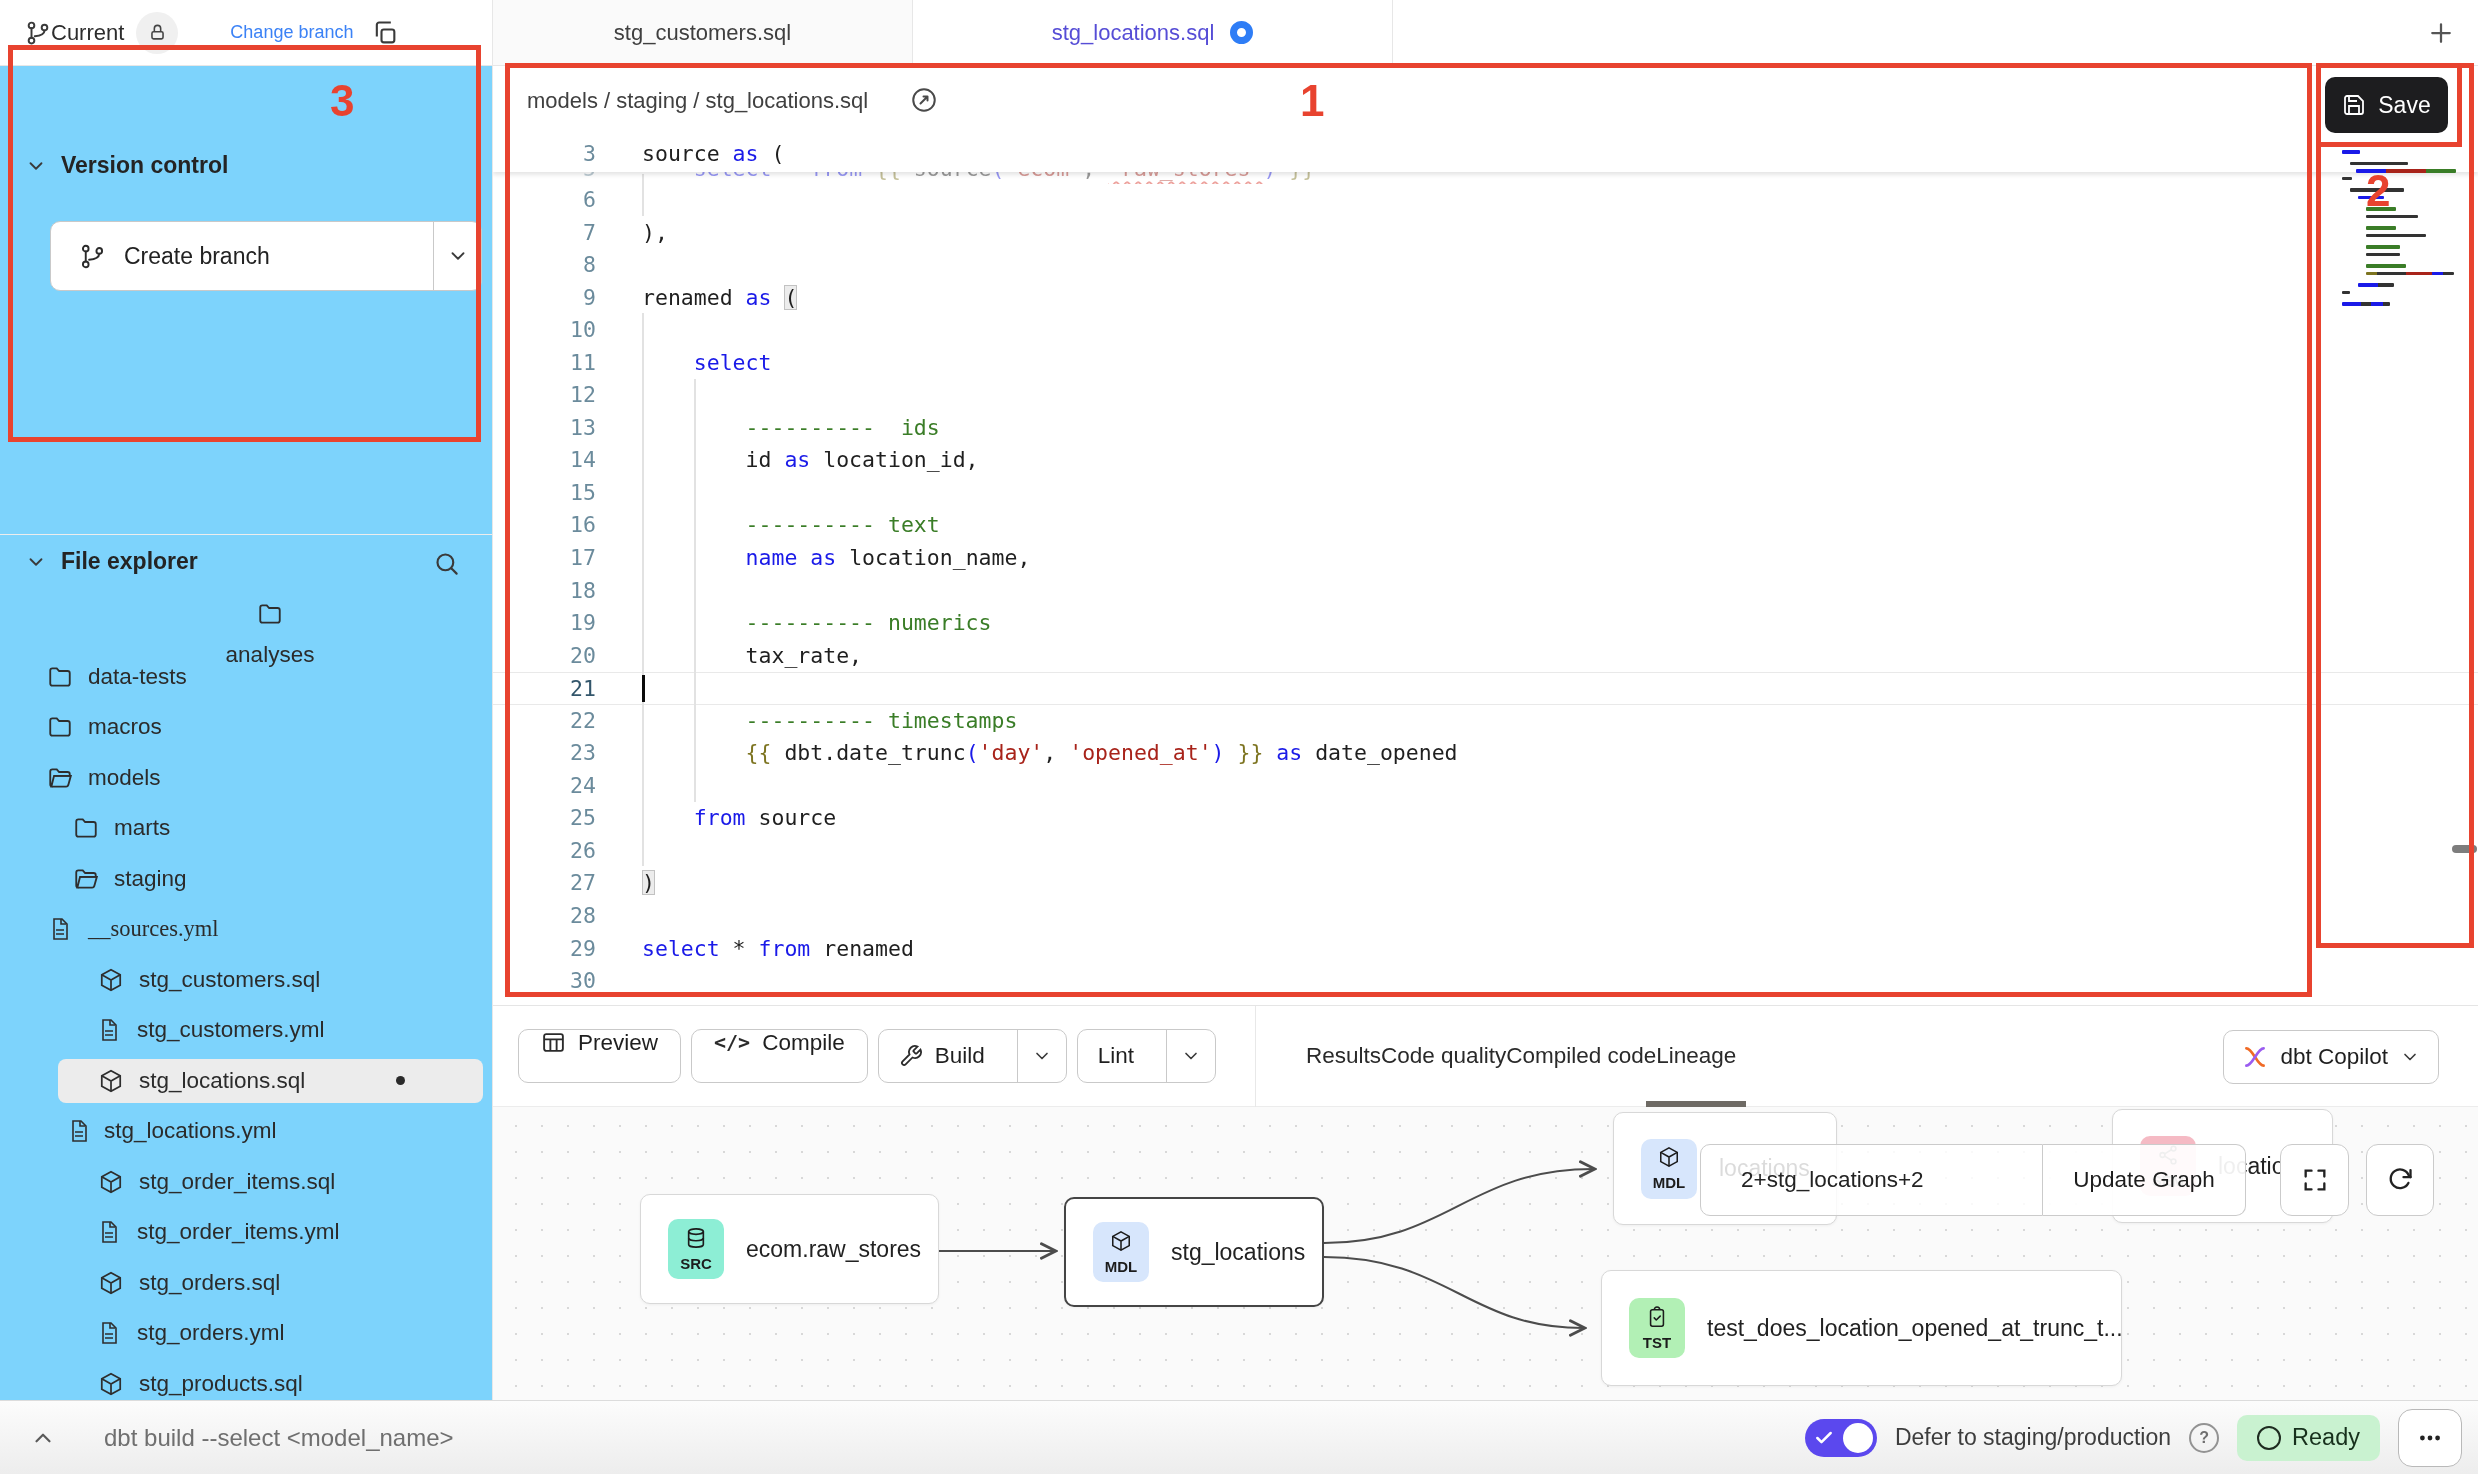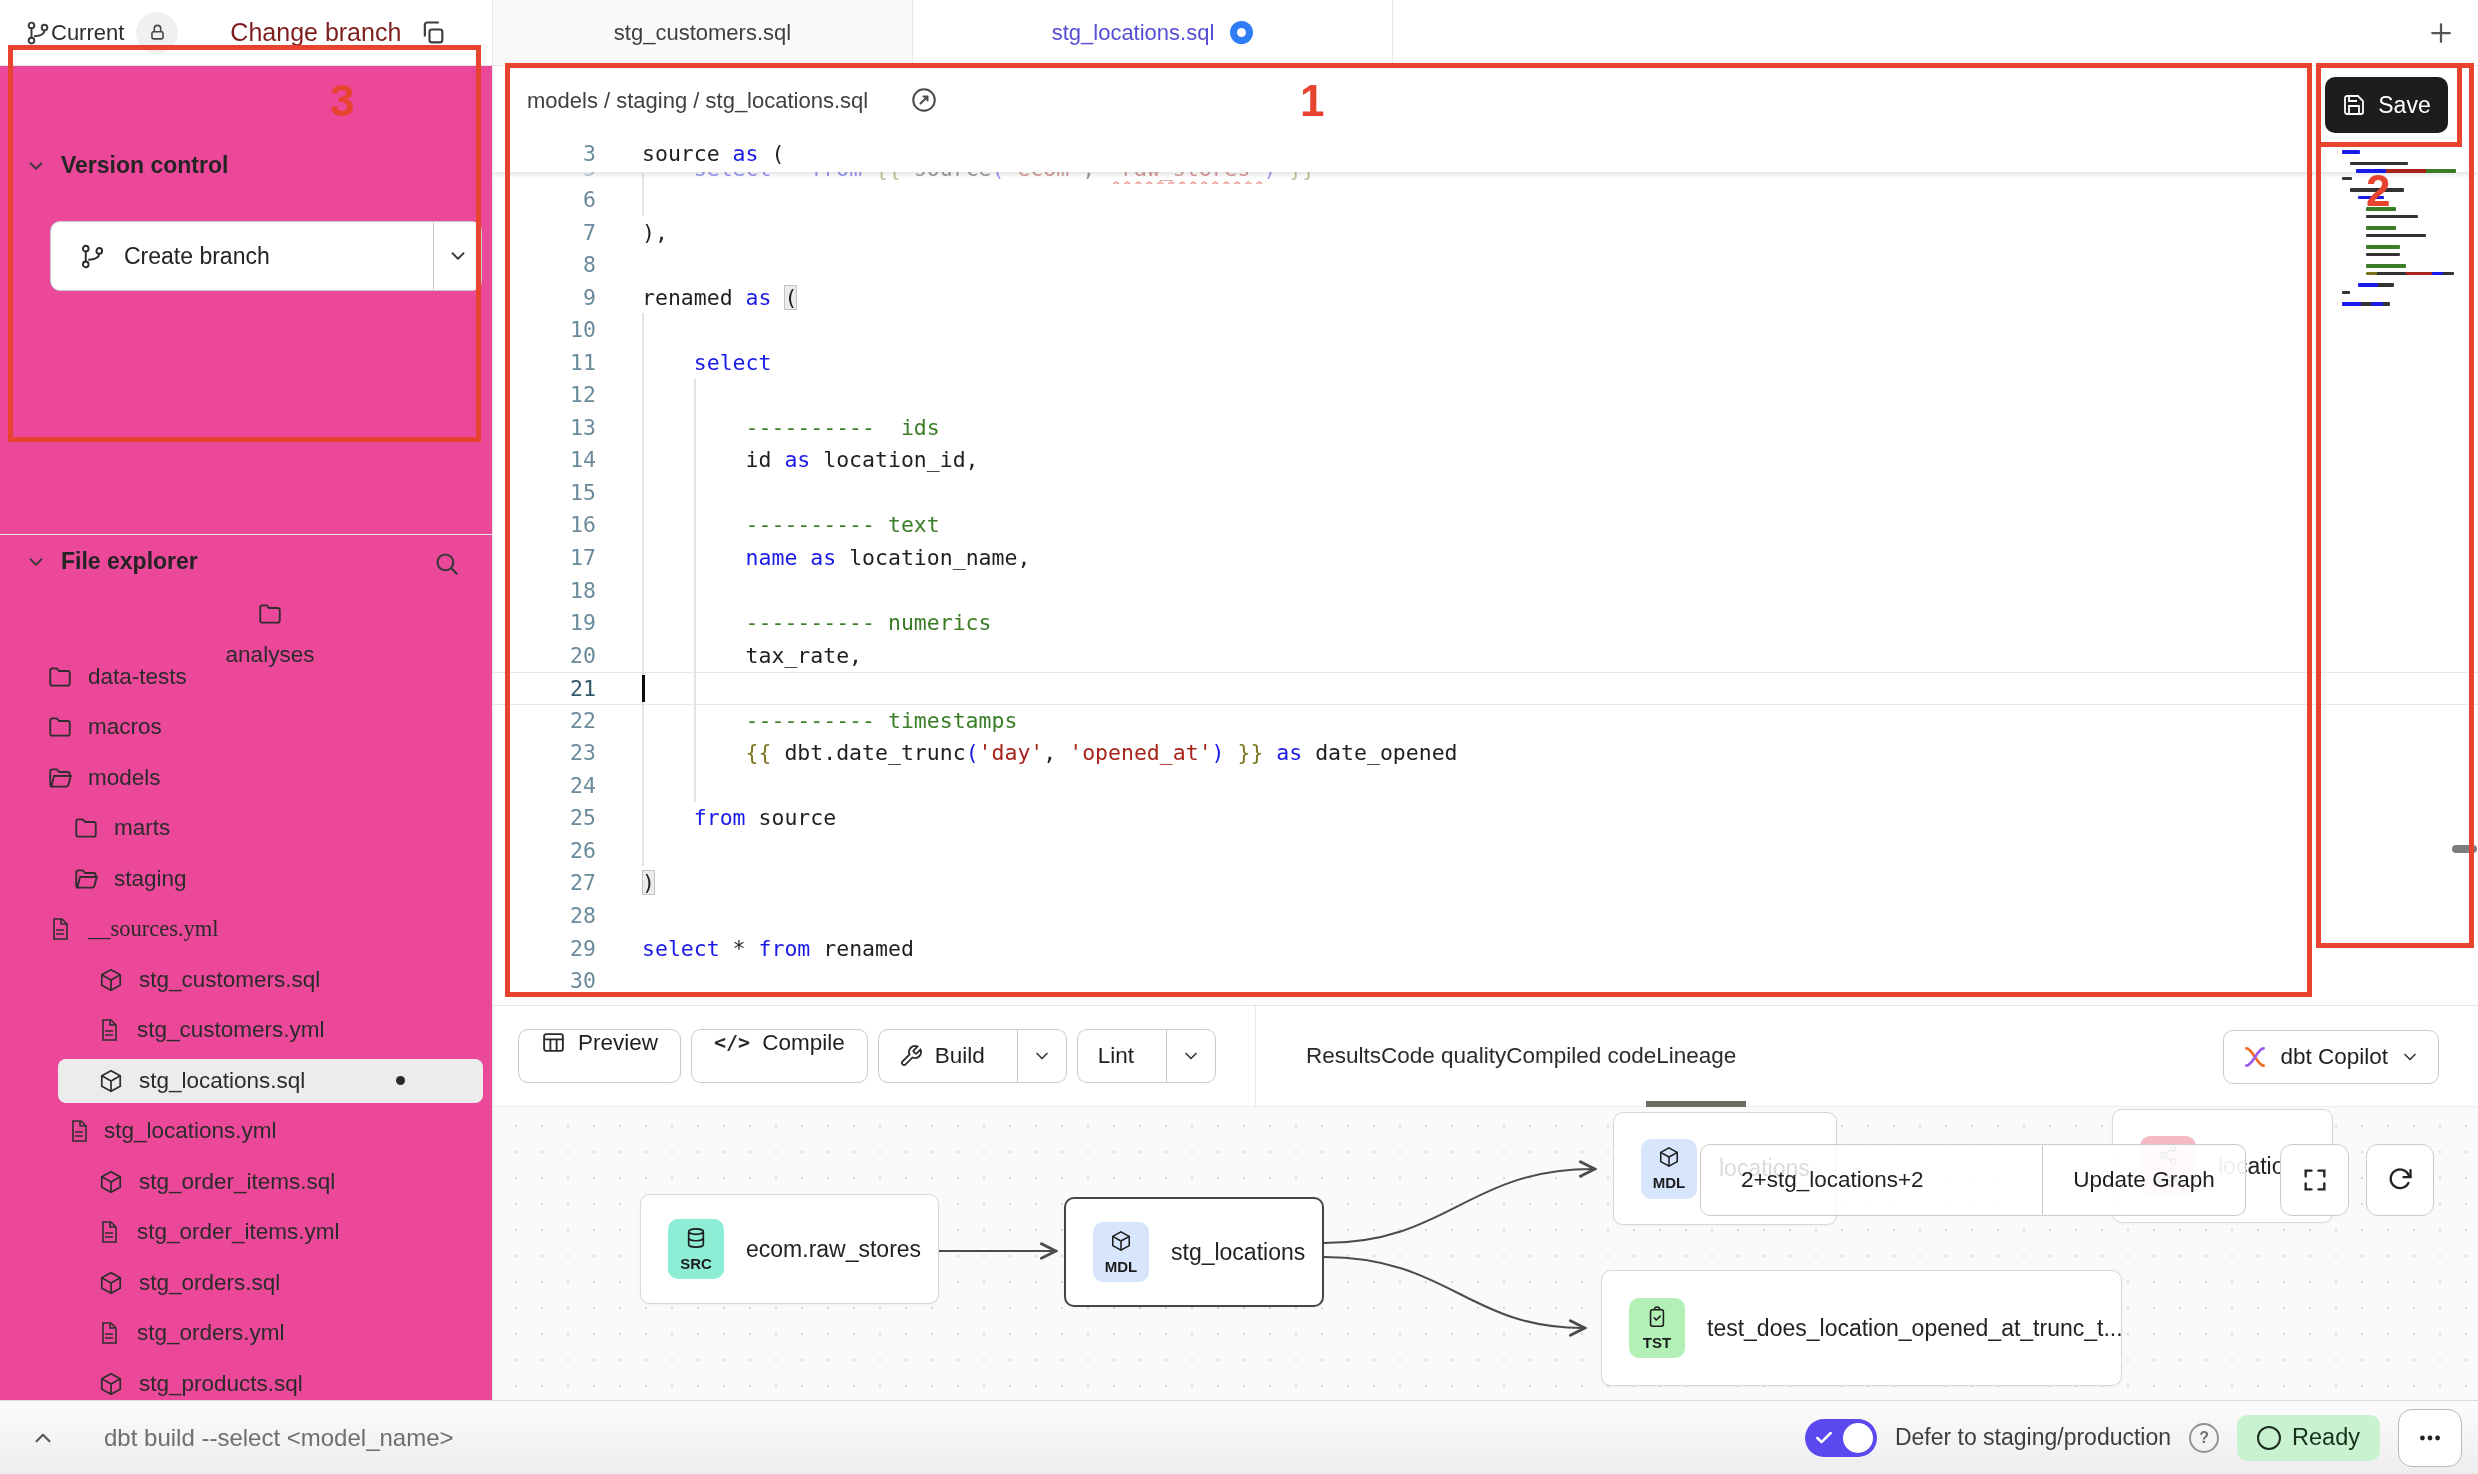--- a/index.html
+++ b/index.html
@@ -9,31 +9,31 @@
   .ic{color:#3a3a3a}
 
   
   .topbar{position:absolute;left:0;top:0;width:2478px;height:66px;background:#fff;
           border-bottom:1px solid #e7e7e7;box-sizing:border-box;display:flex;align-items:stretch;z-index:6}
   .tb-left{width:493px;flex:none;display:flex;align-items:center;padding-left:25px;box-sizing:border-box;
            border-right:1px solid #e7e7e7;background:#fff}
   .branch-label{font-size:22px;color:#2d2d2d;}
   .lock-circle{width:42px;height:42px;border-radius:50%;background:#f0f0f0;display:flex;align-items:center;
                justify-content:center;margin-left:12px}
-  .change-branch{margin-left:52px;font-size:25px;color:#7f1d1d;font-weight:500;cursor:pointer}
+  .change-branch{margin-left:52px;font-size:18px;color:#3b82f6;font-weight:500;cursor:pointer}
   .copy-btn{margin-left:18px;display:flex;align-items:center}
   .tab{display:flex;align-items:center;justify-content:center;gap:16px;font-size:22px;
        border-right:1px solid #e7e7e7;box-sizing:border-box;cursor:pointer}
   .tab-inactive{width:420px;background:#fafafa;color:#3f3f3f}
   .tab-active{width:480px;background:#fff;color:#564dd6}
   .dirty-dot{width:9px;height:9px;border:7px solid #2e7df6;border-radius:50%;background:#fff}
   .plus-btn{position:absolute;right:22px;top:18px;cursor:pointer}
 
   
-  .sidebar{position:absolute;left:0;top:66px;width:493px;height:1334px;background:#ec4899;
+  .sidebar{position:absolute;left:0;top:66px;width:493px;height:1334px;background:#7dd3fc;
            border-right:1px solid #e7e7e7;box-sizing:border-box;z-index:4}
   .sec-header{position:absolute;left:25px;display:flex;align-items:center;gap:14px}
   .sec-title{font-size:23px;font-weight:700;color:#242424}
   .vc-header{top:86px}
   .fe-header{top:482px}
   .fe-divider{position:absolute;left:0;top:468px;width:492px;height:1px;background:#ededed}
   .search-btn{position:absolute;right:32px;top:484px;cursor:pointer}
   .create-branch{position:absolute;left:50px;top:155px;width:432px;height:70px;border:1.5px solid #c9c9c9;
                  border-radius:10px;box-sizing:border-box;display:flex;align-items:stretch;background:#fff;cursor:pointer}
   .cb-main{flex:1;display:flex;align-items:center;gap:18px;padding-left:28px}

